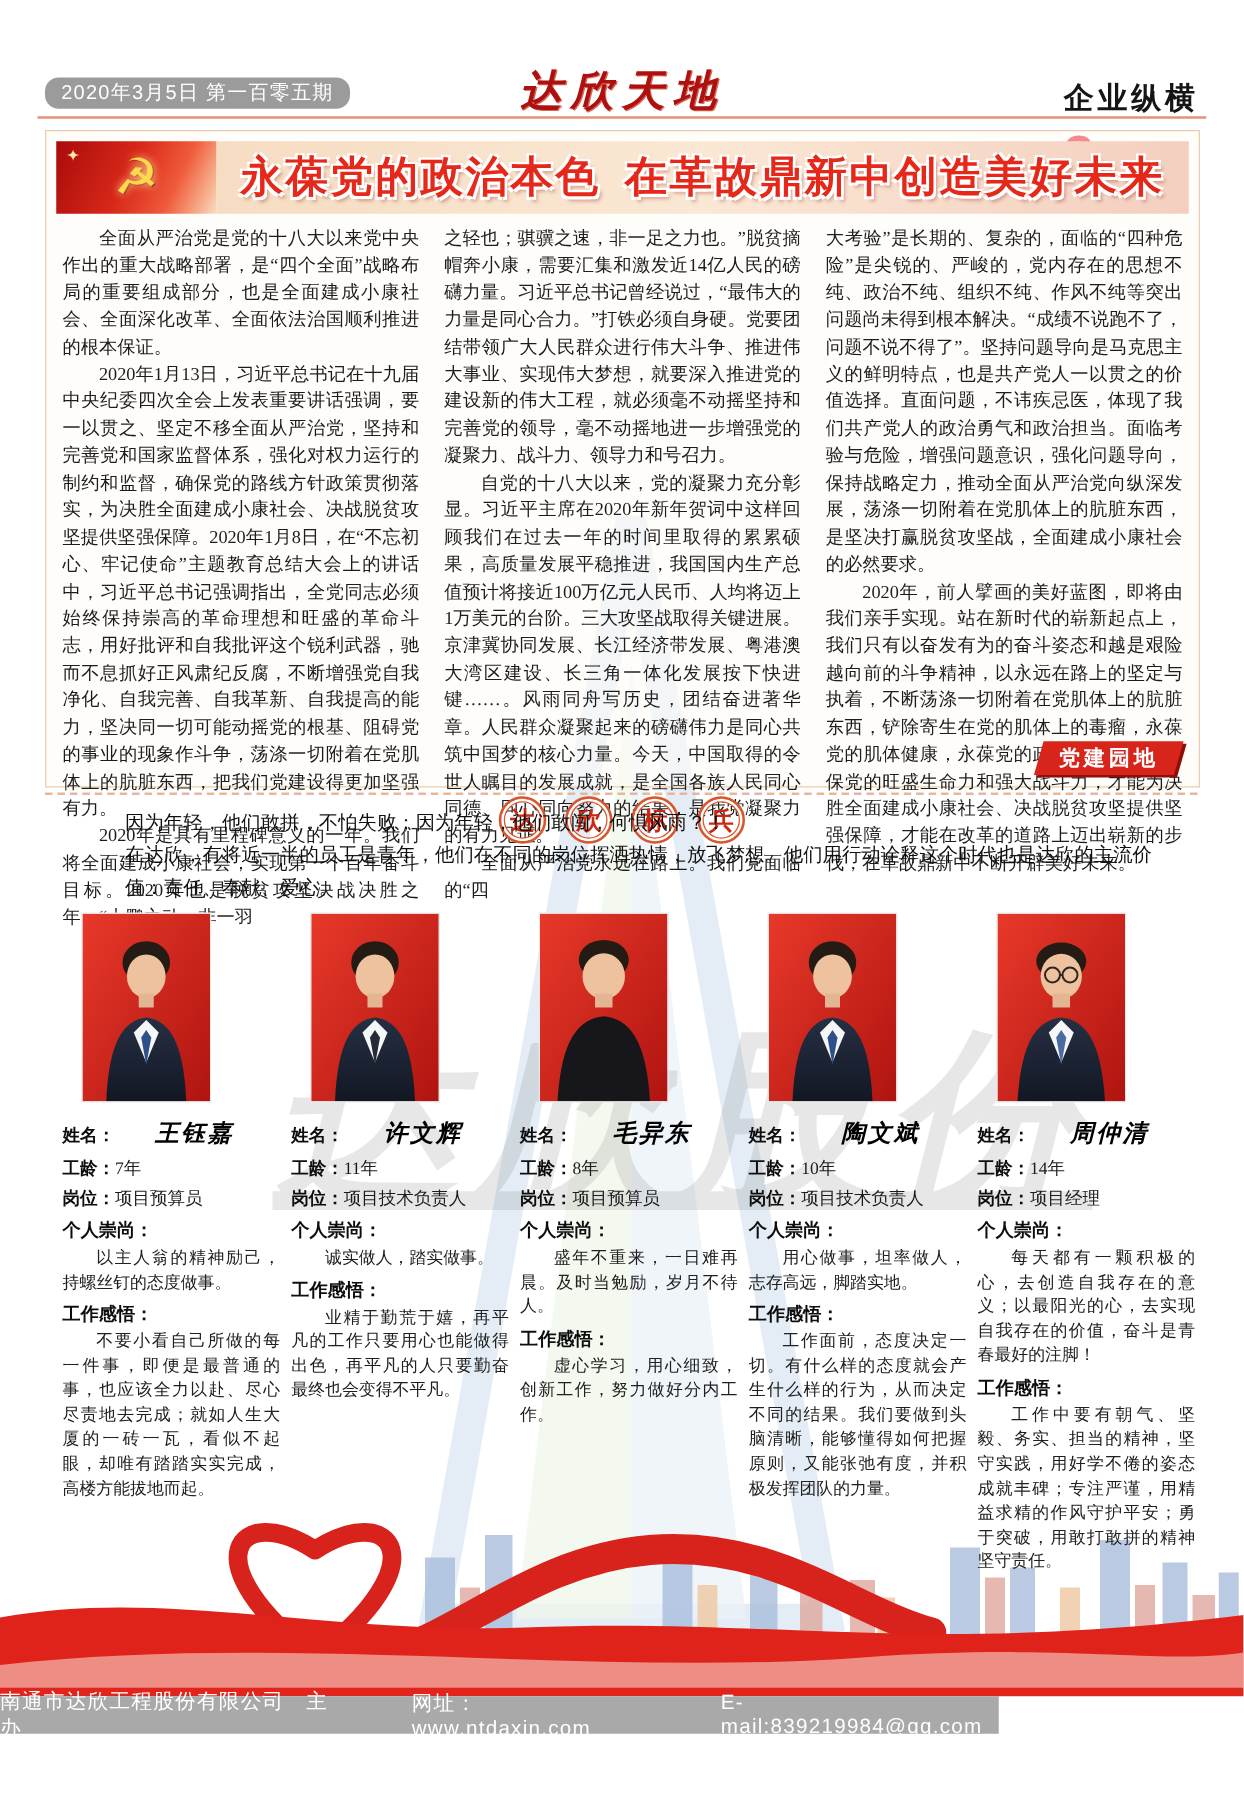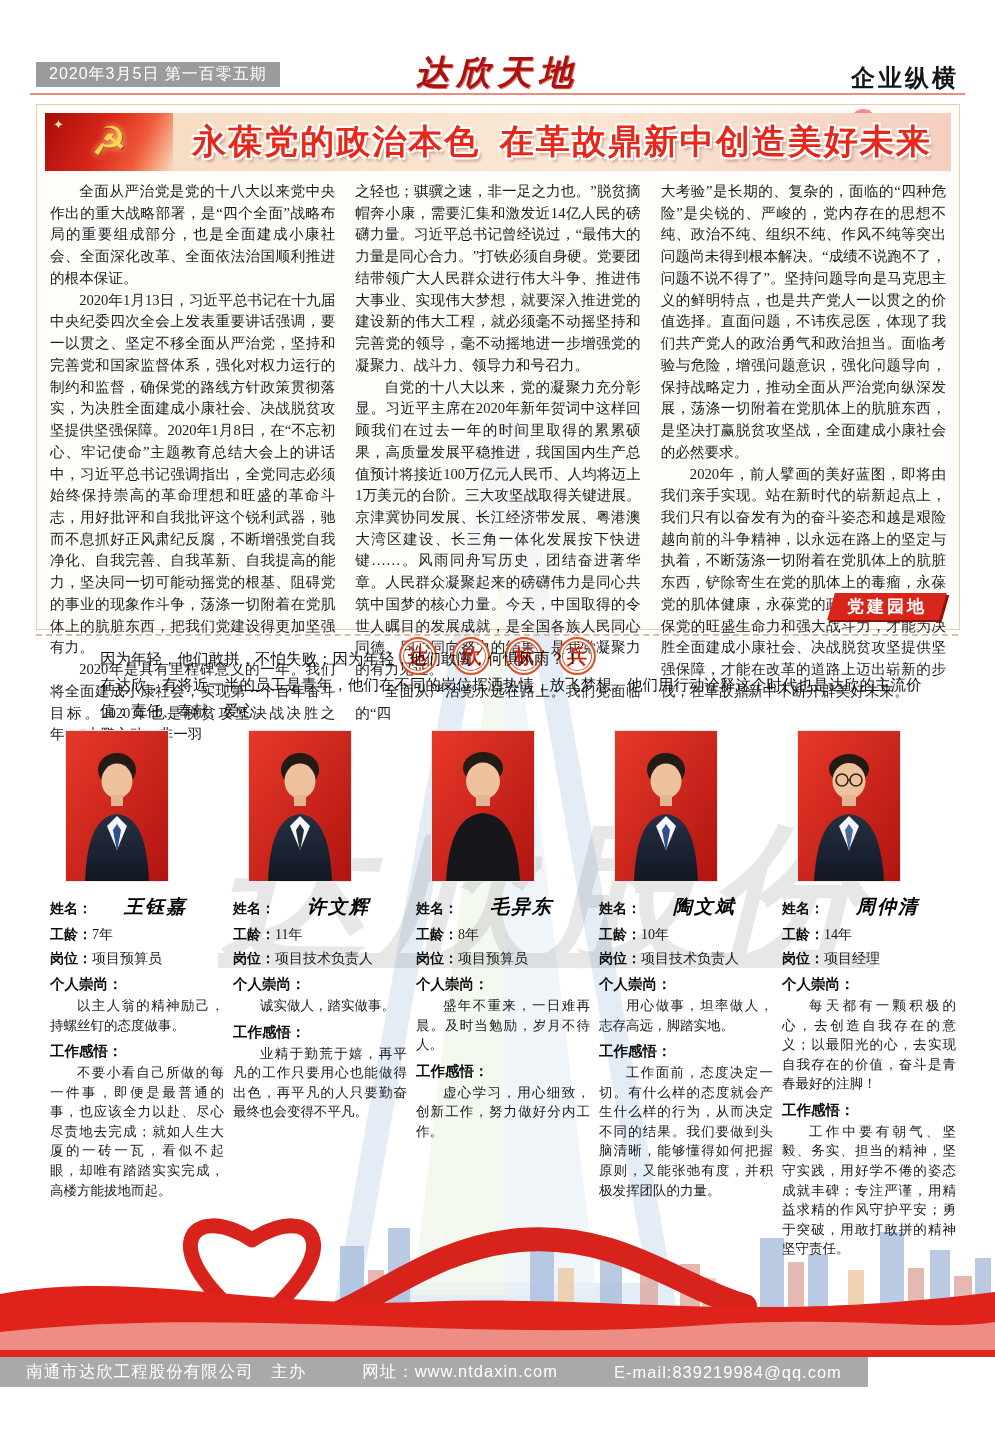--- a/index.html
+++ b/index.html
@@ -6,21 +6,21 @@
   .page{position:relative;width:995px;height:1437px;background:#ffffff;overflow:hidden;
         font-family:"Liberation Serif",serif;color:#1b1b1b;}
 
   
   .wm-logo{position:absolute;left:318px;top:400px;width:374px;height:905px;z-index:1;opacity:.5;}
   .wm-text{position:absolute;left:218px;top:795px;z-index:1;font-size:150px;font-weight:bold;
            font-style:italic;color:#6f6f6f;opacity:.16;letter-spacing:14px;white-space:nowrap;text-decoration:underline;}
 
   
   .header-date{position:absolute;left:36px;top:62px;z-index:2;background:#9b9b9b;color:#fff;
-               font-family:"Liberation Sans",sans-serif;font-size:16px;padding:2px 13px;letter-spacing:1px;}
+               font-family:"Liberation Sans",sans-serif;font-size:16px;padding:2px 13px;letter-spacing:1px;border-radius:11px;}
   .masthead{position:absolute;left:0;right:0;top:50px;z-index:2;text-align:center;
             font-size:34px;font-weight:bold;font-style:italic;color:#ae0f0f;letter-spacing:7px;
             text-shadow:1px 1px 0 #d96a5a;}
   .header-right{position:absolute;right:36px;top:52px;z-index:2;display:flex;align-items:flex-start;gap:9px;flex-direction:column;}
   .section-name{font-family:"Liberation Sans",sans-serif;font-size:24px;font-weight:bold;color:#151515;
                 letter-spacing:3px;margin-top:10px;}
   .page-num{font-family:"Liberation Sans",sans-serif;font-size:44px;font-weight:bold;color:#e60012;line-height:1;}
   .header-rule{position:absolute;left:30px;right:30px;top:93px;height:2px;background:#e8907c;z-index:2;}
 
   
@@ -66,21 +66,21 @@
   .name-row{margin-top:13px;white-space:nowrap;}
   .flabel{font-family:"Liberation Sans",sans-serif;font-weight:bold;font-size:14px;color:#0d0d0d;}
   .pname{font-size:19px;font-weight:bold;font-style:italic;letter-spacing:2px;color:#000;margin-left:32px;}
   .field{margin-top:6px;font-size:14px;}
   .sec-head{font-family:"Liberation Sans",sans-serif;font-weight:bold;font-size:14.5px;color:#0d0d0d;margin-top:7px;}
   .sec-text{font-size:13.5px;line-height:1.45;text-align:justify;text-indent:2em;color:#202020;margin-top:2px;}
 
   
   .deco{position:absolute;left:0;top:1198px;width:995px;height:152px;z-index:2;}
   .footer-strip{position:absolute;left:0;top:1350px;width:995px;height:7px;background:#e2251c;z-index:3;}
-  .footer-bar{position:absolute;left:0;top:1357px;width:868px;height:30px;background:#a9a9a9;z-index:3;
+  .footer-bar{position:absolute;left:0;top:1357px;width:799px;height:30px;background:#a9a9a9;z-index:3;
               display:flex;align-items:center;justify-content:center;gap:56px;
               color:#fff;font-family:"Liberation Sans",sans-serif;font-size:16.5px;letter-spacing:1px;}
 </style>
 </head>
 <body>
 
 <div class="page">
 
   <svg width="0" height="0" style="position:absolute">
     <defs>

